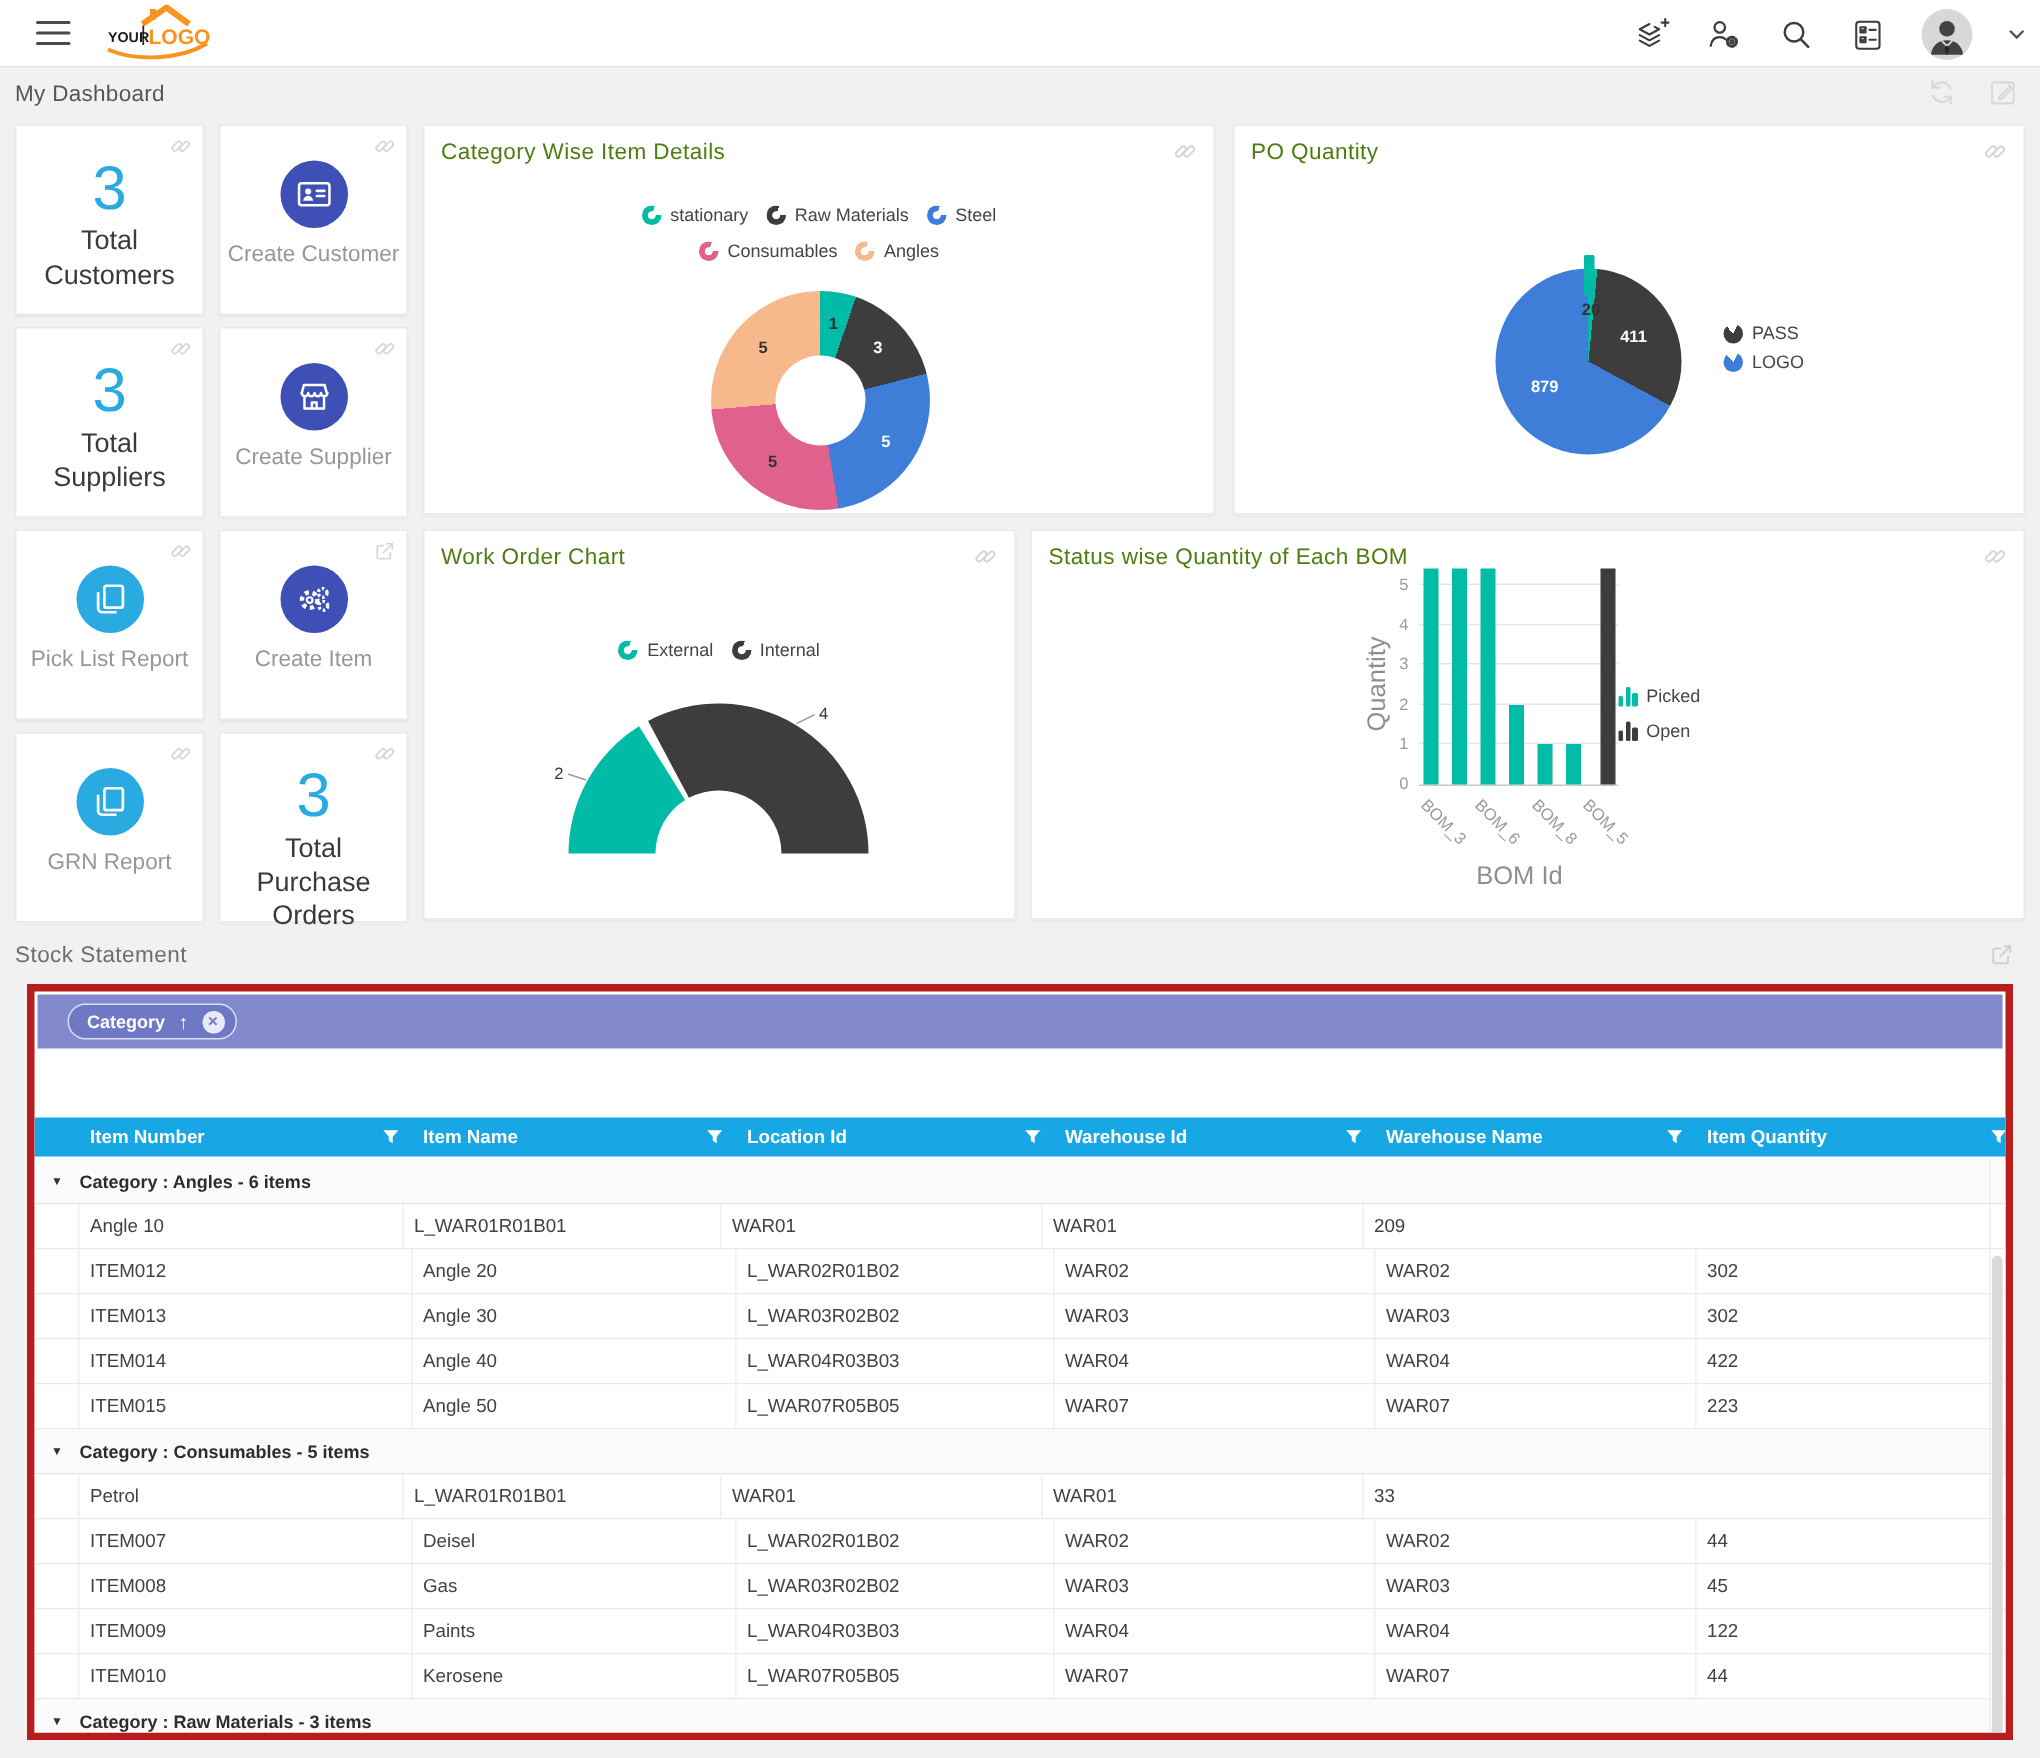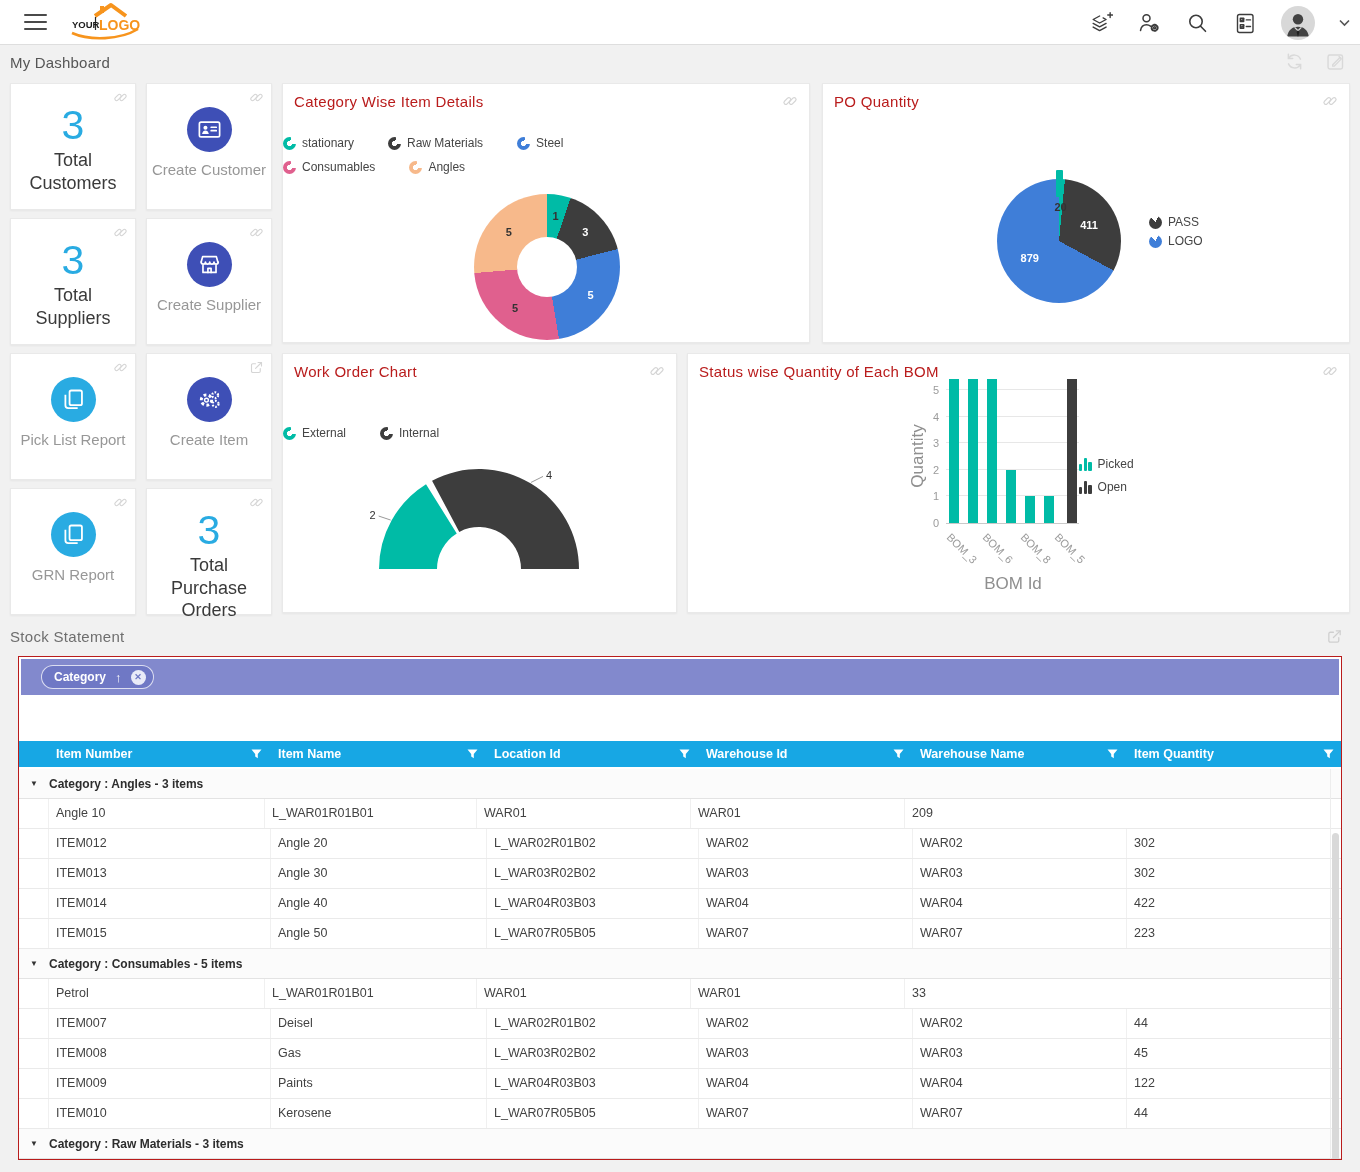--- a/index.html
+++ b/index.html
@@ -14,41 +14,41 @@
 .avatar{width:34px;height:34px;border-radius:50%;background:#d8d8d8;overflow:hidden;cursor:pointer}
 .dash-title{position:absolute;left:10px;top:54px;font-size:15px;color:#565656;letter-spacing:.2px}
 .dash-actions{position:absolute;right:14px;top:51px;display:flex;gap:20px}
 .card{position:absolute;width:126px;height:127px;background:#fff;border:1px solid #e9e9e9;box-shadow:0 1px 2px rgba(0,0,0,.05);text-align:center;cursor:pointer}
 .corner{position:absolute;top:6px;right:7px}
 .num{font-size:41px;color:#29ABE2;line-height:1;margin-top:21px;font-weight:400}
 .clabel{font-size:18px;color:#3a3a3a;margin-top:3px;line-height:1.25;padding:0 4px}
 .circle{width:45px;height:45px;border-radius:50%;margin:23px auto 9px;display:flex;align-items:center;justify-content:center}
 .ilabel{font-size:15px;color:#979797}
 .panel{position:absolute;background:#fff;border:1px solid #e9e9e9;box-shadow:0 1px 2px rgba(0,0,0,.05)}
-.panel-title{position:absolute;left:11px;top:9px;font-size:15px;color:#b91c1c;letter-spacing:.3px;white-space:nowrap}
-.legend-row{position:absolute;left:0;width:100%;display:flex;gap:34px}
+.panel-title{position:absolute;left:11px;top:9px;font-size:15px;color:#4d7c0f;letter-spacing:.3px;white-space:nowrap}
+.legend-row{position:absolute;left:0;width:100%;display:flex;justify-content:center;gap:12px}
 .legend-col{position:absolute;display:flex;flex-direction:column;align-items:flex-start;gap:9px}
 .legend-item{display:flex;align-items:center;gap:6px;font-size:12px;color:#454545;cursor:pointer;white-space:nowrap}
 .mark{width:13px;height:13px;border-radius:50%;display:inline-block;flex:none}
 .mark.cring{background:radial-gradient(circle,#fff 0 2.4px,transparent 2.9px),conic-gradient(from 18deg,transparent 0 72deg,currentColor 72deg 360deg)}
 .mark.pac{background:conic-gradient(from 318deg,transparent 0 68deg,currentColor 68deg 360deg)}
 .mark.bmark{border-radius:0;background:none;display:inline-flex;align-items:flex-end;gap:1.5px;height:13px;width:auto}
 .mark.bmark i{display:inline-block;width:3.2px;background:currentColor;border-radius:1px}
 .donut,.pie{position:absolute;border-radius:50%}
 .donut::after{content:"";position:absolute;inset:43px;background:#fff;border-radius:50%}
 .slice-label{position:absolute;transform:translate(-50%,-50%);font-size:11px;font-weight:bold;z-index:3}
 .spike{position:absolute;width:7px;height:27px;border-radius:1px}
 .bom-plot{position:absolute;left:258px;top:25px;width:133px;height:145px;border-bottom:1px solid #c9c9c9}
 .gl{position:absolute;left:0;width:133px;height:1px;background:#e7e7e7}
 .bar{position:absolute;bottom:0;width:10px}
 .yt{position:absolute;left:-7px;transform:translate(-100%,50%);font-size:11px;color:#9b9b9b}
 .xlab{position:absolute;font-size:11px;color:#9b9b9b;transform-origin:0 0;transform:rotate(45deg);white-space:nowrap}
 .axis-title{position:absolute;font-size:17px;color:#8f8f8f;text-align:center}
 .stock-title{position:absolute;left:10px;top:628px;font-size:15px;color:#6e6e6e;letter-spacing:.3px}
-.stock-panel{position:absolute;left:18px;top:656px;width:1324px;height:504px;background:#fff;border:1px solid #b91c1c;overflow:hidden}
+.stock-panel{position:absolute;left:18px;top:656px;width:1324px;height:504px;background:#fff;border:5px solid #b91c1c;overflow:hidden}
 .groupbar{position:absolute;left:2px;top:2px;right:2px;height:36px;background:#8289CD}
 .chip{position:absolute;left:20px;top:6px;height:24px;display:inline-flex;align-items:center;gap:9px;background:#6F78C5;border:1px solid rgba(255,255,255,.75);border-radius:13px;padding:0 7px 0 12px;cursor:pointer}
 .chip .clab{color:#fff;font-size:12px;font-weight:bold}
 .chip .cup{color:#fff;font-size:13px;font-weight:bold;line-height:1}
 .chip .cx{width:15px;height:15px;border-radius:50%;background:#e9ebf8;color:#6F78C5;font-size:9px;font-weight:bold;display:flex;align-items:center;justify-content:center}
 .thead{position:absolute;left:0;top:84px;width:1324px;height:26px;background:#17A7E4;display:flex}
 .th{position:relative;color:#fff;font-size:12.5px;font-weight:bold;line-height:26px;padding-left:7px;white-space:nowrap}
 .th .funnel{position:absolute;right:9px;top:8px;cursor:pointer}
 .c0{width:30px;flex:none}.c1{width:222px;flex:none}.c2{width:216px;flex:none}.c3{width:212px;flex:none}.c4{width:214px;flex:none}.c5{width:214px;flex:none}.c6{width:216px;flex:none}
 .tbody{position:absolute;left:0;top:112px;width:1324px}
@@ -452,21 +452,21 @@
       <span class="th c5"><span>Warehouse Name</span><svg class="funnel" width="11" height="10" viewBox="0 0 11 10">
           <path d="M0.5 0.5h10L6.8 4.9V9.2L4.2 7.5V4.9z" fill="#fff"></path>
         </svg></span>
       <span class="th c6"><span>Item Quantity</span><svg class="funnel" width="11" height="10" viewBox="0 0 11 10">
           <path d="M0.5 0.5h10L6.8 4.9V9.2L4.2 7.5V4.9z" fill="#fff"></path>
         </svg></span>
     </div>
   <div class="tbody" id="stock-body">
       <div class="group-row">
         <span class="garr">▼</span>
-        <span class="glab">Category : Angles - 3 items</span>
+        <span class="glab">Category : Angles - 6 items</span>
       </div>
       <div class="data-row">
         <span class="cell c0"></span>
         <span class="cell c2">Angle 10</span>
         <span class="cell c3">L_WAR01R01B01</span>
         <span class="cell c4">WAR01</span>
         <span class="cell c5">WAR01</span>
         <span class="cell c6">209</span>
       </div>
       <div class="data-row">

